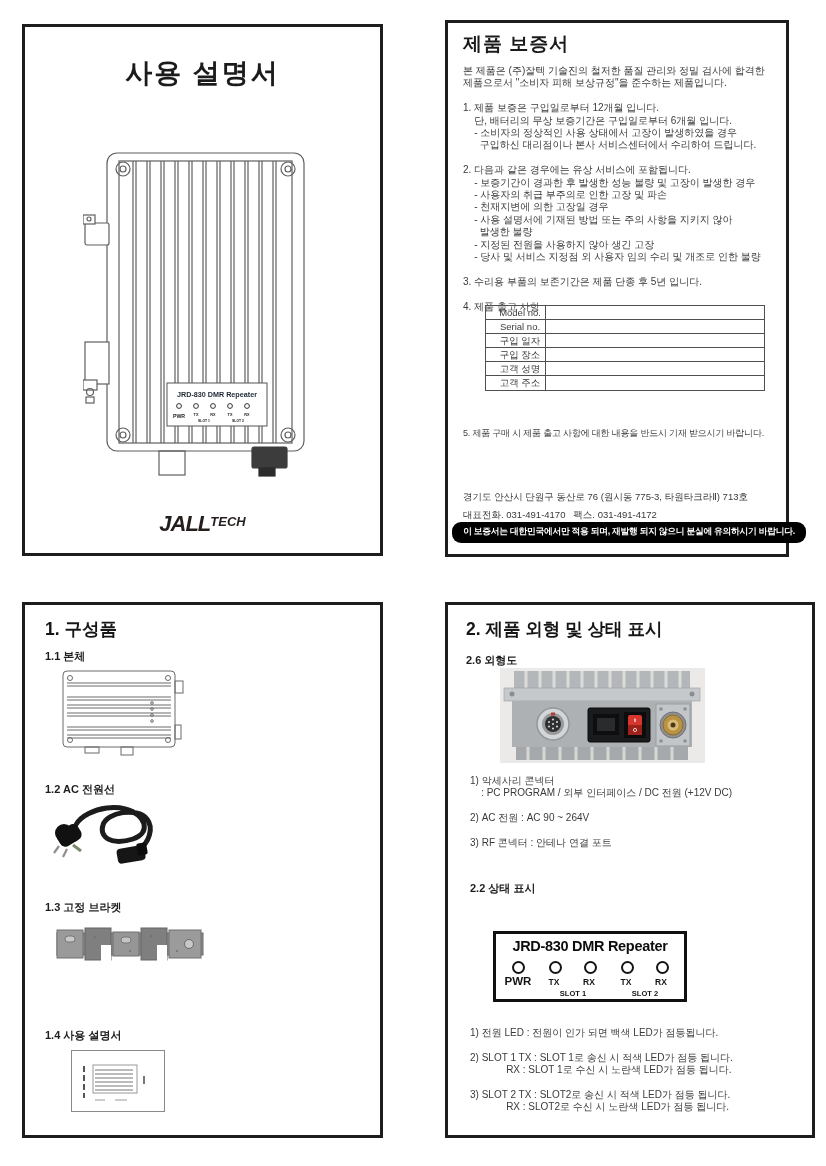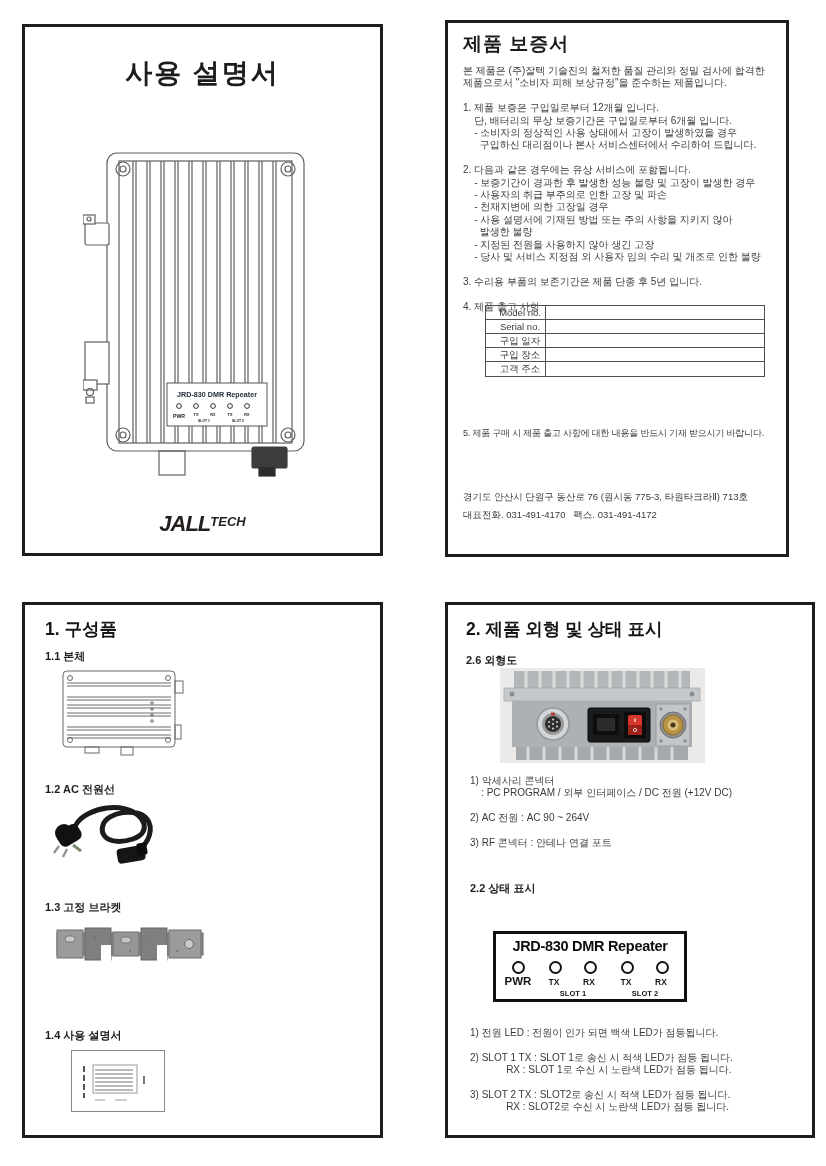--- a/index.html
+++ b/index.html
@@ -193,28 +193,33 @@
       </div>
     <div class="wrow">
         <div class="wlabel">구입 일자</div>
         <div class="wvalue"></div>
       </div>
     <div class="wrow">
         <div class="wlabel">구입 장소</div>
         <div class="wvalue"></div>
       </div>
     <div class="wrow">
+        <div class="wlabel">고객 성명</div>
+        <div class="wvalue"></div>
+      </div>
+    <div class="wrow">
         <div class="wlabel">고객 주소</div>
         <div class="wvalue"></div>
       </div>
   </div>
 
   <div class="abs w-clause5">5. 제품 구매 시 제품 출고 사항에 대한 내용을 반드시 기재 받으시기 바랍니다.</div>
   <div class="abs pre w-address">경기도 안산시 단원구 동산로 76 (원시동 775-3, 타원타크라Ⅱ) 713호
 대표전화. 031-491-4170   팩스. 031-491-4172</div>
+  <div class="abs w-banner">이 보증서는 대한민국에서만 적용 되며, 재발행 되지 않으니 분실에 유의하시기 바랍니다.</div>
 </section>
 
 <section class="panel" id="p3">
   <div class="abs sec-title c-title">1. 구성품</div>
 
   <div class="abs sub-label c-label1">1.1 본체</div>
   <svg class="abs c-img1" width="130" height="92" viewBox="0 0 130 92">
     <g stroke="#6a6a6a" stroke-width="1" fill="none">
       <rect x="6" y="6" width="112" height="76" rx="4"></rect>
       <circle cx="13" cy="13" r="2.5"></circle>

